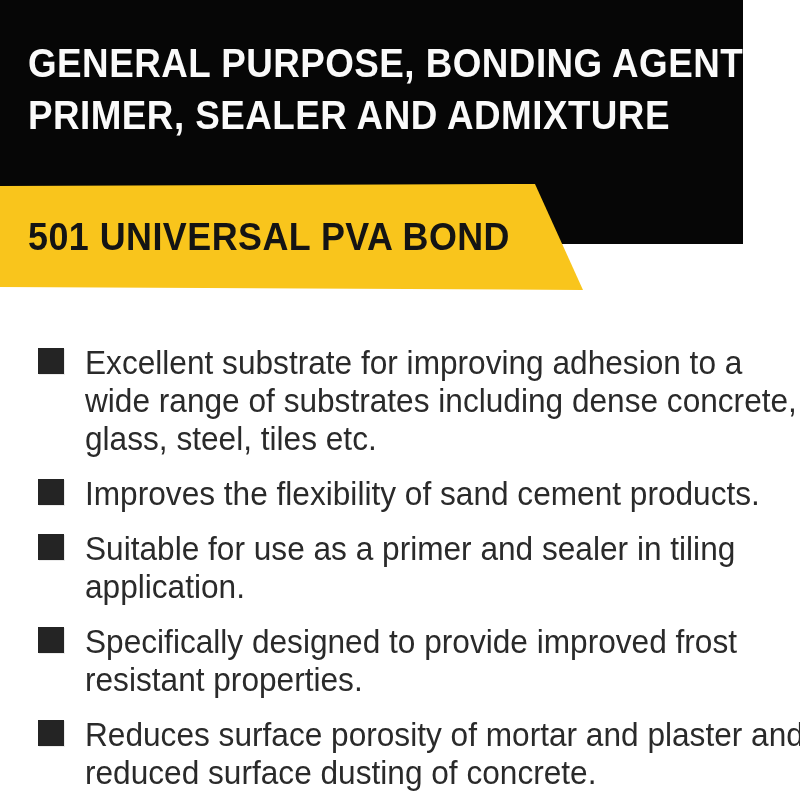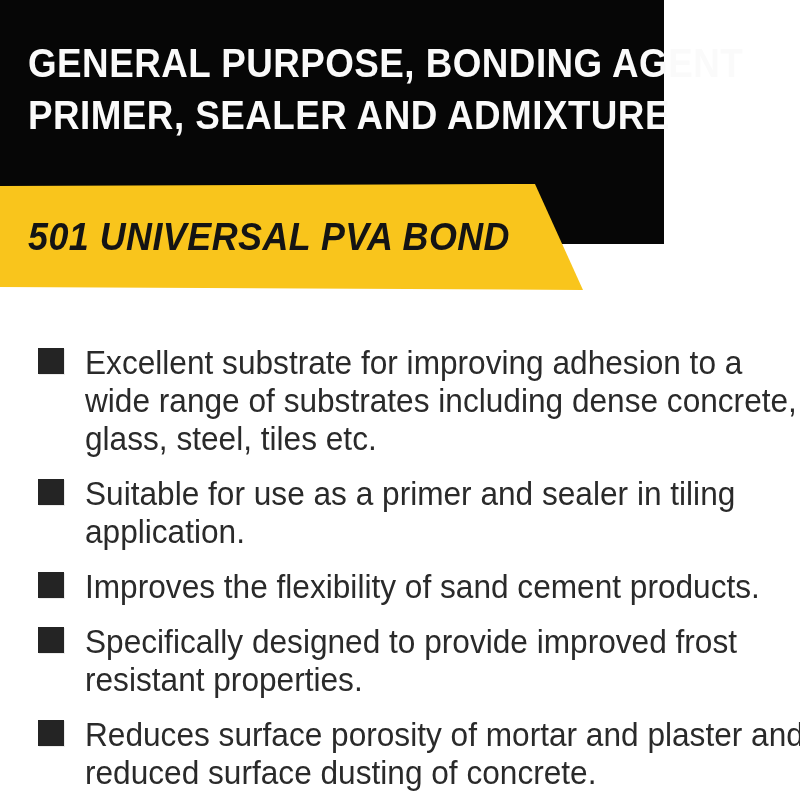--- a/index.html
+++ b/index.html
@@ -3,36 +3,36 @@
 <meta charset="utf-8">
 <style>
   html,body { margin:0; padding:0; background:#ffffff; }
   .canvas {
     position:relative; width:800px; height:800px;
     background:#ffffff; overflow:hidden;
     font-family:"Liberation Sans", sans-serif;
   }
   
   .header {
-    position:absolute; top:0; left:0; width:664px; height:244px;
+    position:absolute; top:0; left:0; width:736px; height:244px;
     background:#060606;
+    padding-left:7px;
   }
   .header-text { position:absolute; top:37px; left:28px; }
   .hline {
     font-size:40px; font-weight:700; line-height:52px;
     color:#fafafa; white-space:nowrap;
     transform:scaleX(0.92); transform-origin:0 50%;
     letter-spacing:0.5px;
   }
   
   .band {
     position:absolute; top:184px; left:0; width:583px; height:106px;
     background:#f9c51c;
     clip-path:polygon(0 2px, 535px 0, 583px 106px, 0 103px);
-    font-style:italic;
   }
   .band-title {
     position:absolute; left:28px; top:0;
     font-size:39px; font-weight:700; line-height:106px;
     color:#141414; white-space:nowrap;
     transform:scaleX(0.92); transform-origin:0 50%;
     letter-spacing:0.5px;
   }
   
   .bullets { position:absolute; top:322px; left:38px; width:760px;margin-top:21px; }
@@ -71,29 +71,29 @@
       <div class="blines">
         <div class="bline">Excellent substrate for improving adhesion to a</div>
         <div class="bline">wide range of substrates including dense concrete,</div>
         <div class="bline">glass, steel, tiles etc.</div>
       </div>
     </div>
 
     <div class="bullet">
       <div class="sq"></div>
       <div class="blines">
-        <div class="bline">Suitable for use as a primer and sealer in tiling</div>
-        <div class="bline">application.</div>
+        <div class="bline">Improves the flexibility of sand cement products.</div>
       </div>
     </div>
 
     <div class="bullet">
       <div class="sq"></div>
       <div class="blines">
-        <div class="bline">Improves the flexibility of sand cement products.</div>
+        <div class="bline">Suitable for use as a primer and sealer in tiling</div>
+        <div class="bline">application.</div>
       </div>
     </div>
 
     <div class="bullet">
       <div class="sq"></div>
       <div class="blines">
         <div class="bline">Specifically designed to provide improved frost</div>
         <div class="bline">resistant properties.</div>
       </div>
     </div>

